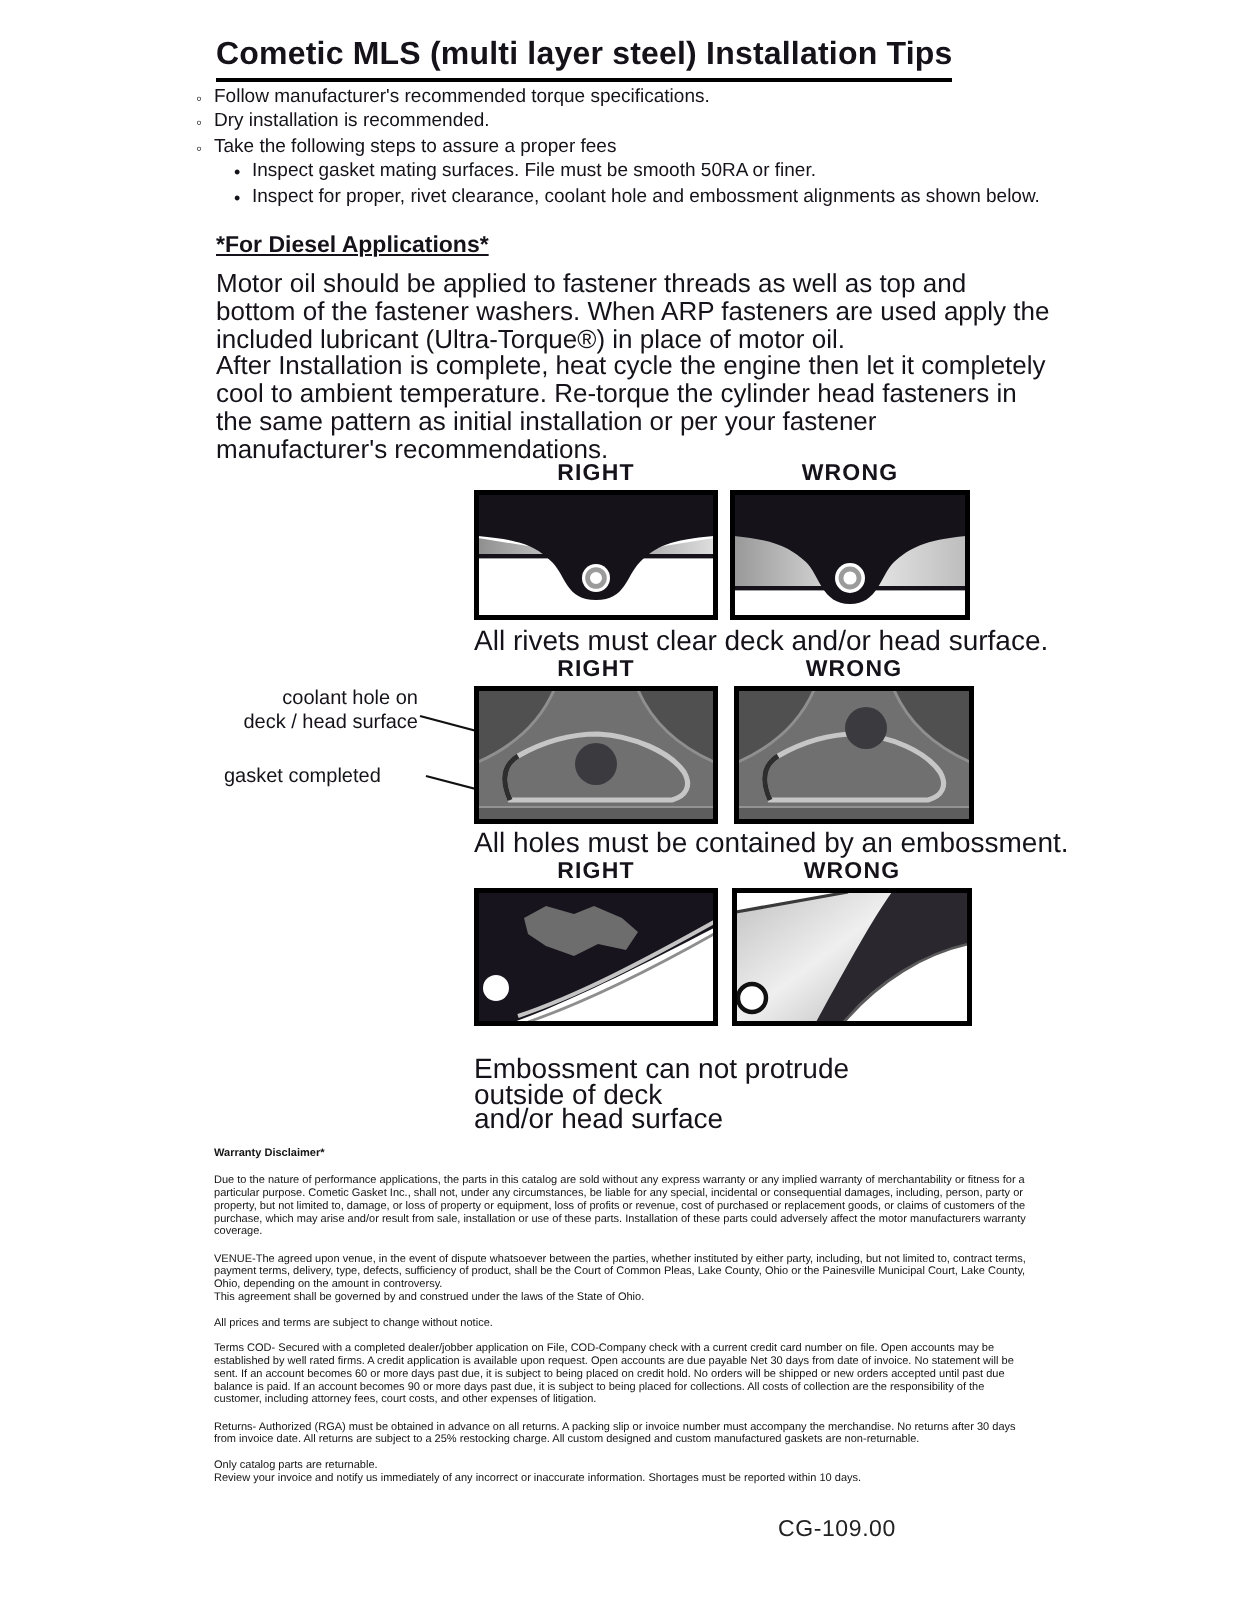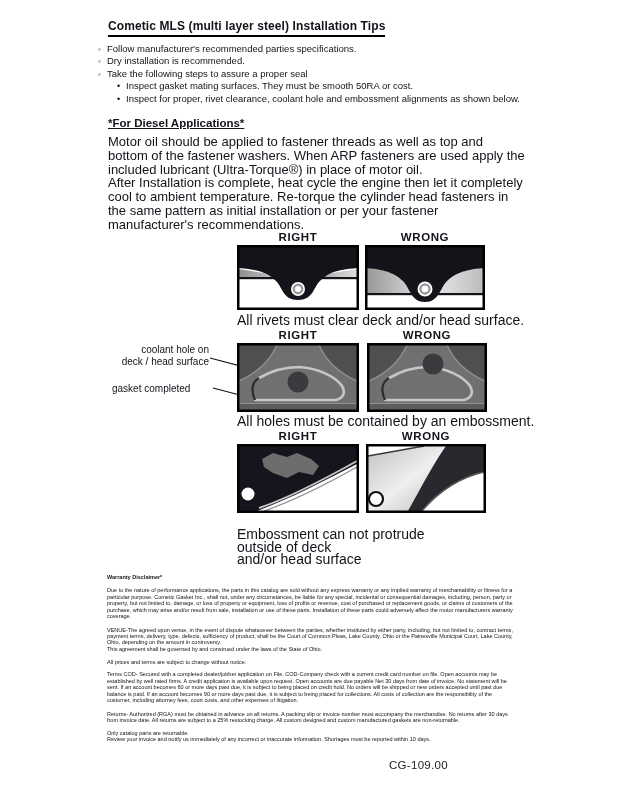--- a/index.html
+++ b/index.html
@@ -1,19 +1,19 @@
 <!DOCTYPE html>
 <html><head>
 <meta charset="utf-8">
 <style>
   html,body{margin:0;padding:0;}
   body{width:618px;height:800px;background:#ffffff;font-family:"Liberation Sans",sans-serif;color:#15121a;}
   .page{position:relative;width:618px;height:800px;background:#fff;overflow:hidden;}
 
-  .title{position:absolute;left:108px;top:19px;margin:0;font-size:12px;font-weight:bold;
+  .title{position:absolute;left:108px;top:19px;margin:0;font-size:16px;font-weight:bold;
          border-bottom:2px solid #000;padding-bottom:2px;letter-spacing:0.1px;}
 
   .tips{position:absolute;left:98px;top:43px;font-size:9.5px;line-height:12.4px;}
   .tips .li{display:flex;}
   .tips .li .mk{width:9px;flex:0 0 9px;text-align:left;font-size:8.5px;}
   .tips .li.sub{padding-left:19px;}
   .tips .li.sub .mk{font-size:9px;}
 
   .diesel-h{position:absolute;left:108px;top:117px;margin:0;font-size:11.5px;font-weight:bold;text-decoration:underline;}
   .body{position:absolute;left:108px;width:418px;margin:0;font-size:13px;line-height:14px;}
@@ -40,33 +40,33 @@
 </head>
 <body>
 
 <div class="page">
 
   <h1 class="title">Cometic MLS (multi layer steel) Installation Tips</h1>
 
   <div class="tips">
     <div class="li">
       <span class="mk">◦</span>
-      <span>Follow manufacturer's recommended parties specifications.</span>
+      <span>Follow manufacturer's recommended torque specifications.</span>
     </div>
     <div class="li">
       <span class="mk">◦</span>
       <span>Dry installation is recommended.</span>
     </div>
     <div class="li">
       <span class="mk">◦</span>
-      <span>Take the following steps to assure a proper seal</span>
+      <span>Take the following steps to assure a proper fees</span>
     </div>
     <div class="li sub">
       <span class="mk">•</span>
-      <span>Inspect gasket mating surfaces.  They must be smooth 50RA or cost.</span>
+      <span>Inspect gasket mating surfaces.  File must be smooth 50RA or finer.</span>
     </div>
     <div class="li sub">
       <span class="mk">•</span>
       <span>Inspect for proper, rivet clearance, coolant hole and embossment alignments as shown below.</span>
     </div>
   </div>
 
   <h2 class="diesel-h">*For Diesel Applications*</h2>
   <p class="body p1">Motor oil should be applied to fastener threads as well as top and bottom of the fastener washers. When ARP fasteners are used apply the included lubricant (Ultra-Torque®) in place of motor oil.</p>
   <p class="body p2">After Installation is complete, heat cycle the engine then let it completely cool to ambient temperature. Re-torque the cylinder head fasteners in the same pattern as initial installation or per your fastener manufacturer's recommendations.</p>

